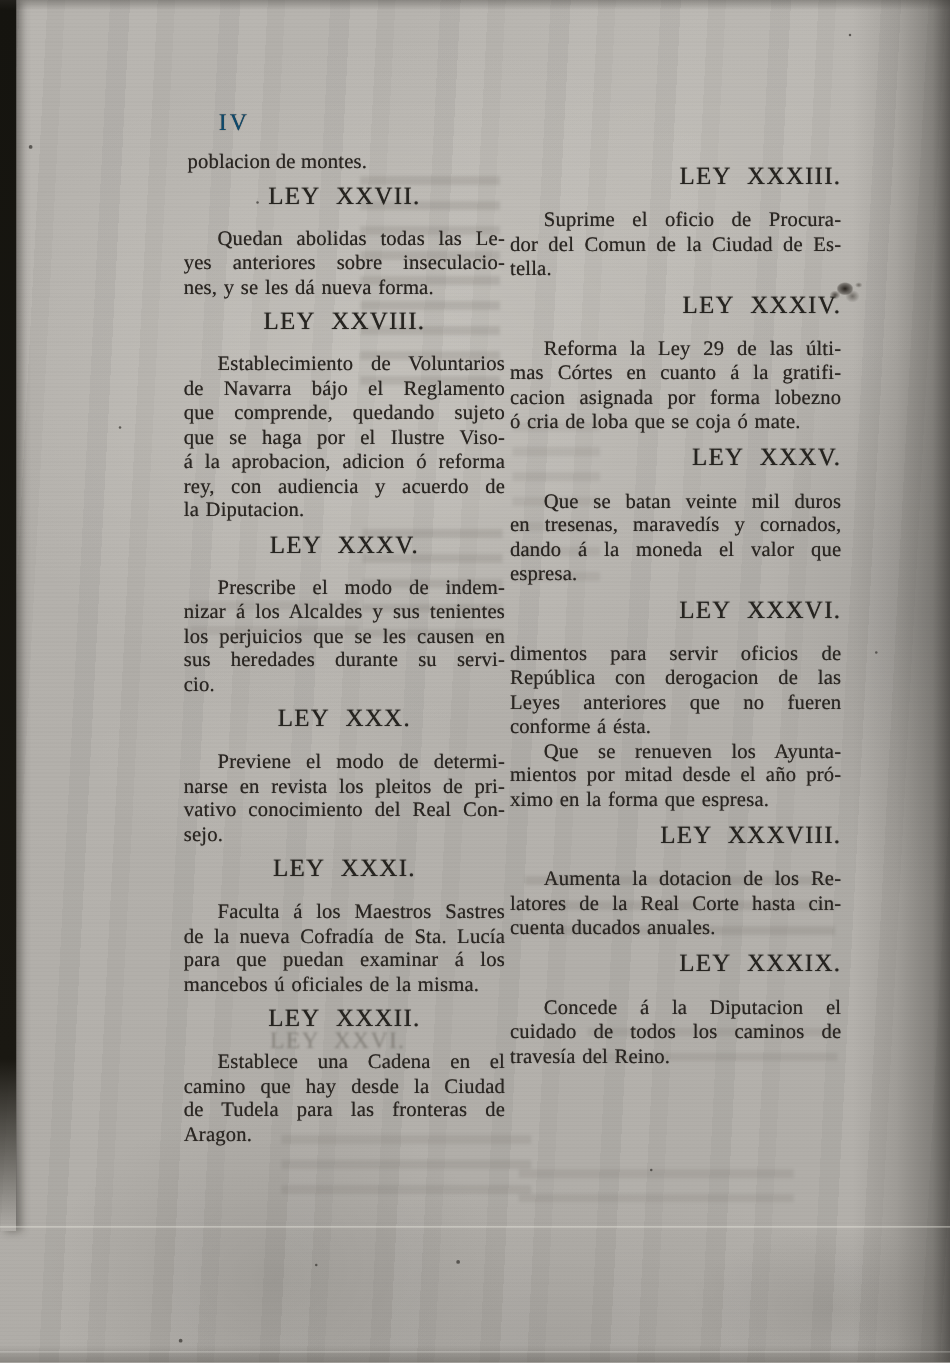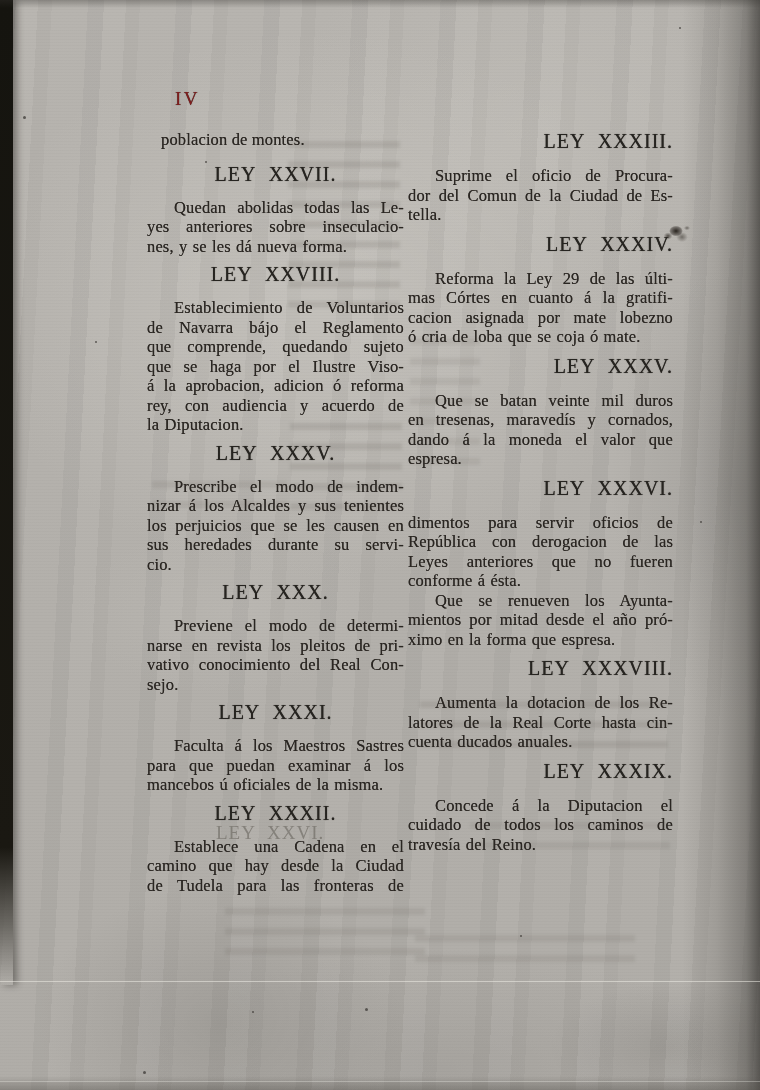--- a/index.html
+++ b/index.html
@@ -35,28 +35,28 @@
   }
   .shadow-top{position:absolute;left:0;top:0;width:100%;height:8px;z-index:6;pointer-events:none;
     background:linear-gradient(to bottom, rgba(55,53,49,0.35), rgba(55,53,49,0));}
   .shadow-bottom{position:absolute;left:0;bottom:0;width:100%;height:14px;z-index:6;pointer-events:none;
     background:linear-gradient(to top, rgba(80,77,72,0.40), rgba(80,77,72,0));}
   .scanline{position:absolute;left:0;width:100%;height:1px;z-index:7;background:rgba(238,236,230,0.55);}
 
   
   .pagenum{
     position:absolute;left:175px;top:88px;z-index:3;
-    font-size:19px;letter-spacing:2.5px;color:#7f1d1d;
+    font-size:19px;letter-spacing:2.5px;color:#0c4a6e;
     text-shadow:0 0 0.7px rgba(38,34,30,0.9);
   }
   .col{position:absolute;z-index:3;color:#2a2622;font-size:16.5px;line-height:19.5px;
     text-shadow:0 0 0.6px rgba(42,38,34,0.75);letter-spacing:0.15px;}
   .col-left{left:147px;top:116px;width:257px;}
   .col-right{left:408px;top:122px;width:265px;}
-  .cont{margin:14px;}
+  .cont{margin:3px;}
   .heading{
     text-align:center;font-size:20px;line-height:20px;
     letter-spacing:1px;word-spacing:7px;color:#262420;
     text-shadow:0 0 0.8px rgba(38,34,30,0.9);
   }
   .col-left .heading{margin:8px 0 14px;}
   .col-right .heading{margin:9px 0 15px;text-align:right;}
   .para{margin:0;}
   .line{text-align:justify;text-align-last:justify;word-spacing:1px;}
   .line.first{padding-left:27px;}
@@ -147,42 +147,44 @@
     <div class="heading">LEY XXX.</div>
     <div class="para">
       <div class="line first">Previene el modo de determi-</div>
       <div class="line">narse en revista los pleitos de pri-</div>
       <div class="line">vativo conocimiento del Real Con-</div>
       <div class="line last">sejo.</div>
     </div>
     <div class="heading">LEY XXXI.</div>
     <div class="para">
       <div class="line first">Faculta á los Maestros Sastres</div>
+      <div class="line">de la nueva Cofradía de Sta. Lucía</div>
       <div class="line">para que puedan examinar á los</div>
       <div class="line last">mancebos ú oficiales de la misma.</div>
     </div>
     <div class="heading">LEY XXXII.</div>
     <div class="para">
       <div class="line first">Establece una Cadena en el</div>
       <div class="line">camino que hay desde la Ciudad</div>
       <div class="line">de Tudela para las fronteras de</div>
+      <div class="line last">Aragon.</div>
     </div>
   </div>
 <div class="col col-right" id="col-1">
     <div class="heading">LEY XXXIII.</div>
     <div class="para">
       <div class="line first">Suprime el oficio de Procura-</div>
       <div class="line">dor del Comun de la Ciudad de Es-</div>
       <div class="line last">tella.</div>
     </div>
     <div class="heading">LEY XXXIV.</div>
     <div class="para">
       <div class="line first">Reforma la Ley 29 de las últi-</div>
       <div class="line">mas Córtes en cuanto á la gratifi-</div>
-      <div class="line">cacion asignada por mate lobezno</div>
+      <div class="line">cacion asignada por forma lobezno</div>
       <div class="line last">ó cria de loba que se coja ó mate.</div>
     </div>
     <div class="heading">LEY XXXV.</div>
     <div class="para">
       <div class="line first">Que se batan veinte mil duros</div>
       <div class="line">en tresenas, maravedís y cornados,</div>
       <div class="line">dando á la moneda el valor que</div>
       <div class="line last">espresa.</div>
     </div>
     <div class="heading">LEY XXXVI.</div>

